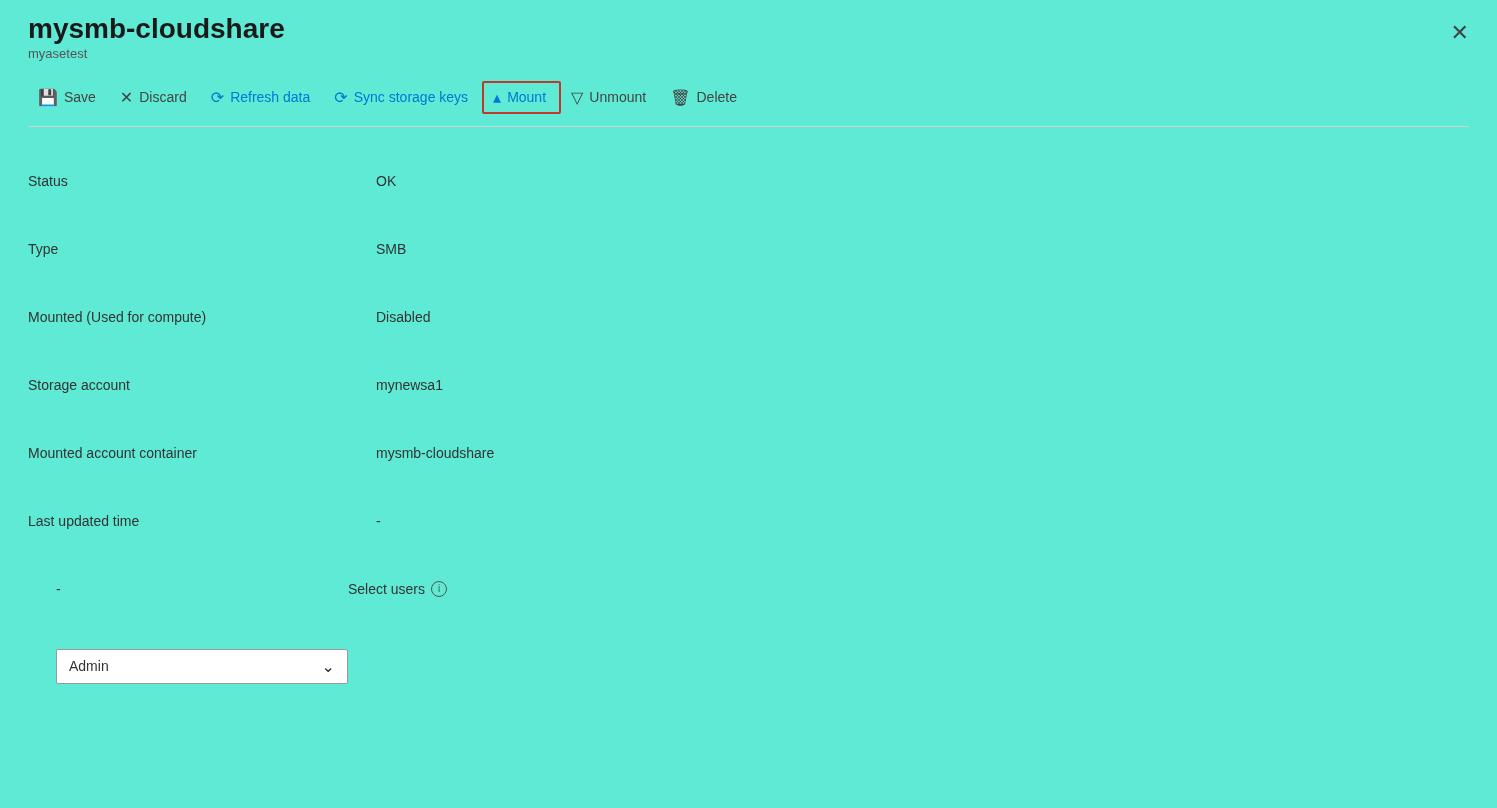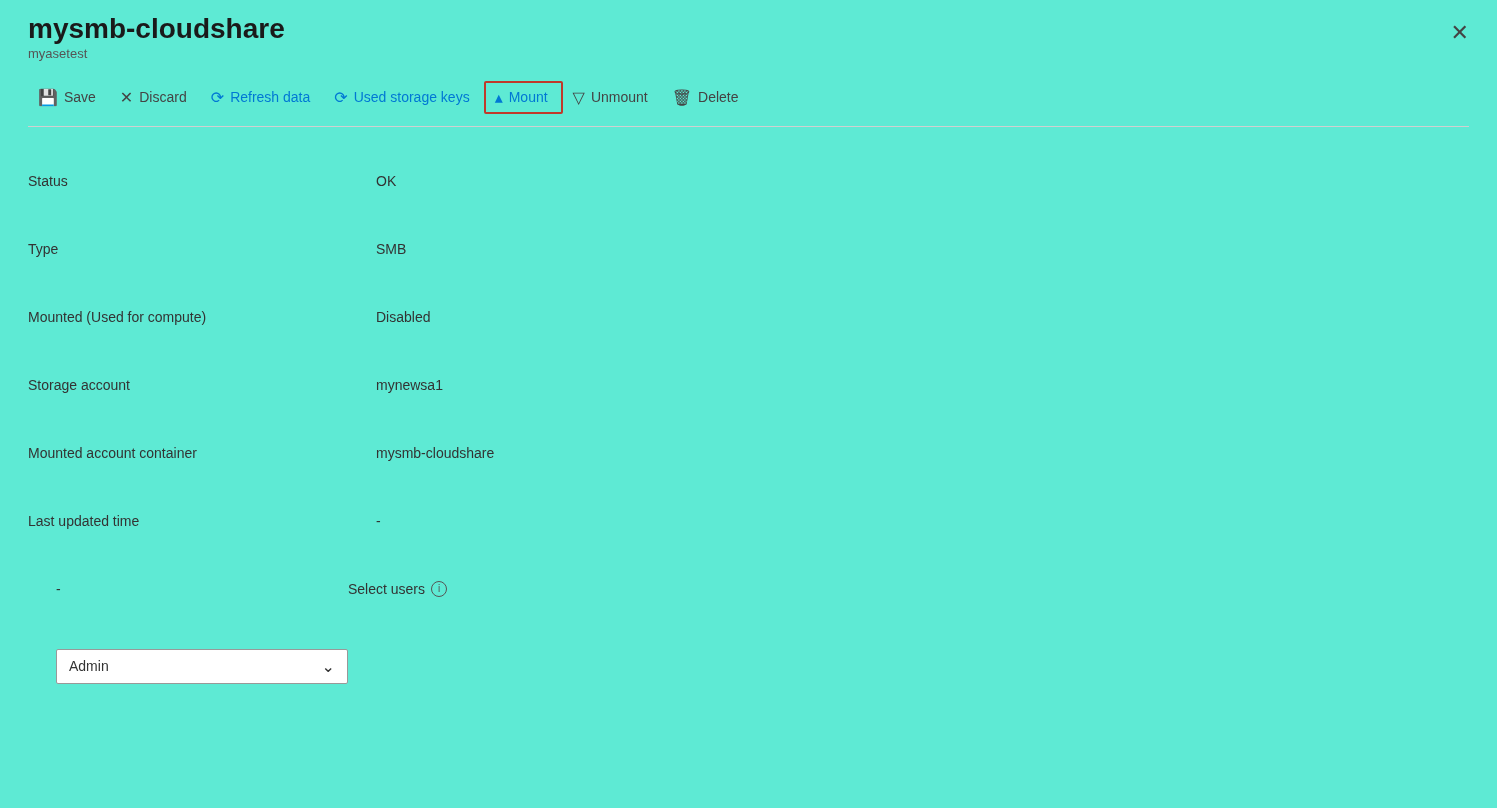--- a/index.html
+++ b/index.html
@@ -151,21 +151,21 @@
     <button class="toolbar-btn">
       <span class="icon">✕</span>
       <span>Discard</span>
     </button>
     <button class="toolbar-btn blue">
       <span class="icon">⟳</span>
       <span>Refresh data</span>
     </button>
     <button class="toolbar-btn blue">
       <span class="icon">⟳</span>
-      <span>Used storage keys</span>
+      <span>Sync storage keys</span>
     </button>
     <button class="toolbar-btn mount-btn">
       <span class="icon">▴</span>
       <span>Mount</span>
     </button>
     <button class="toolbar-btn">
       <span class="icon">▽</span>
       <span>Unmount</span>
     </button>
     <button class="toolbar-btn">

